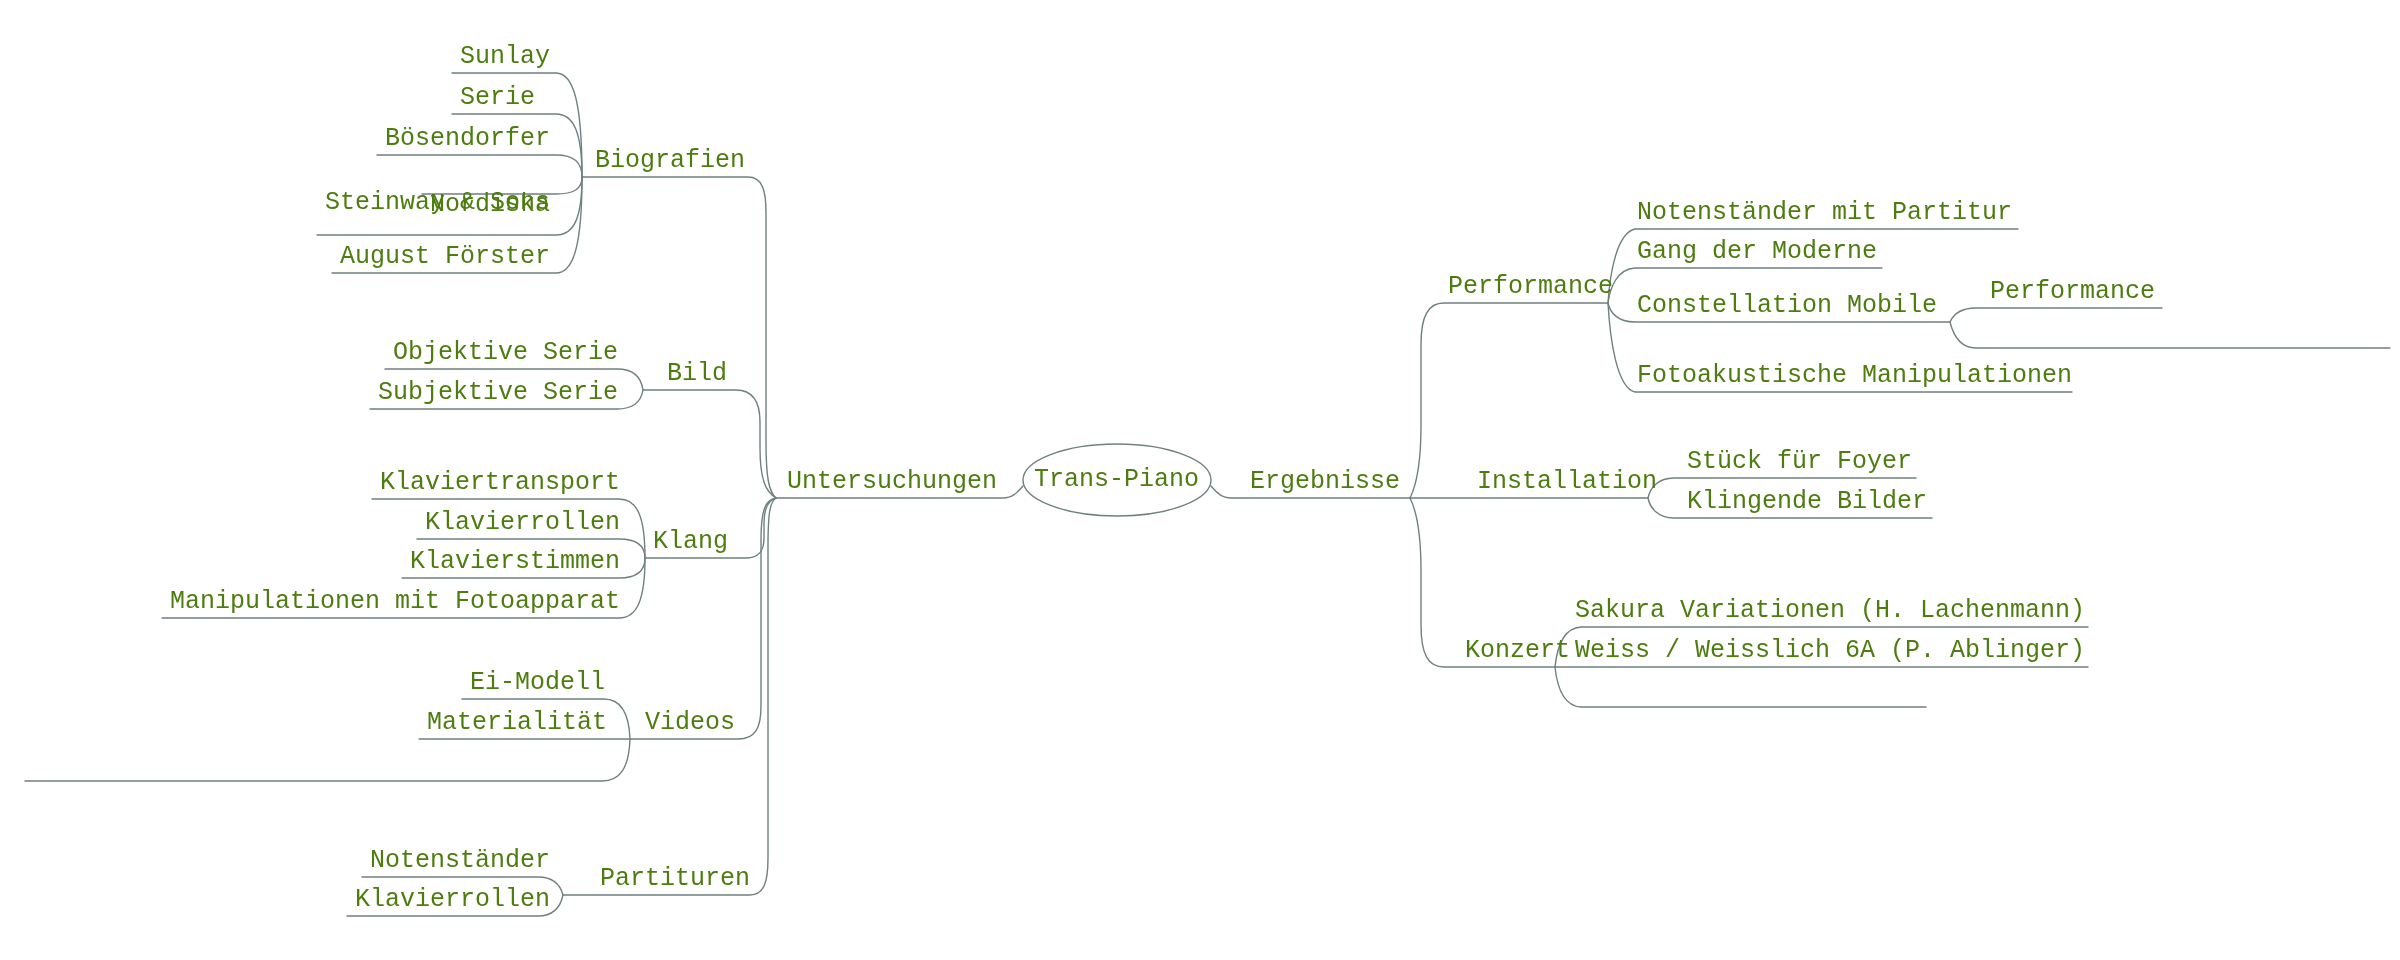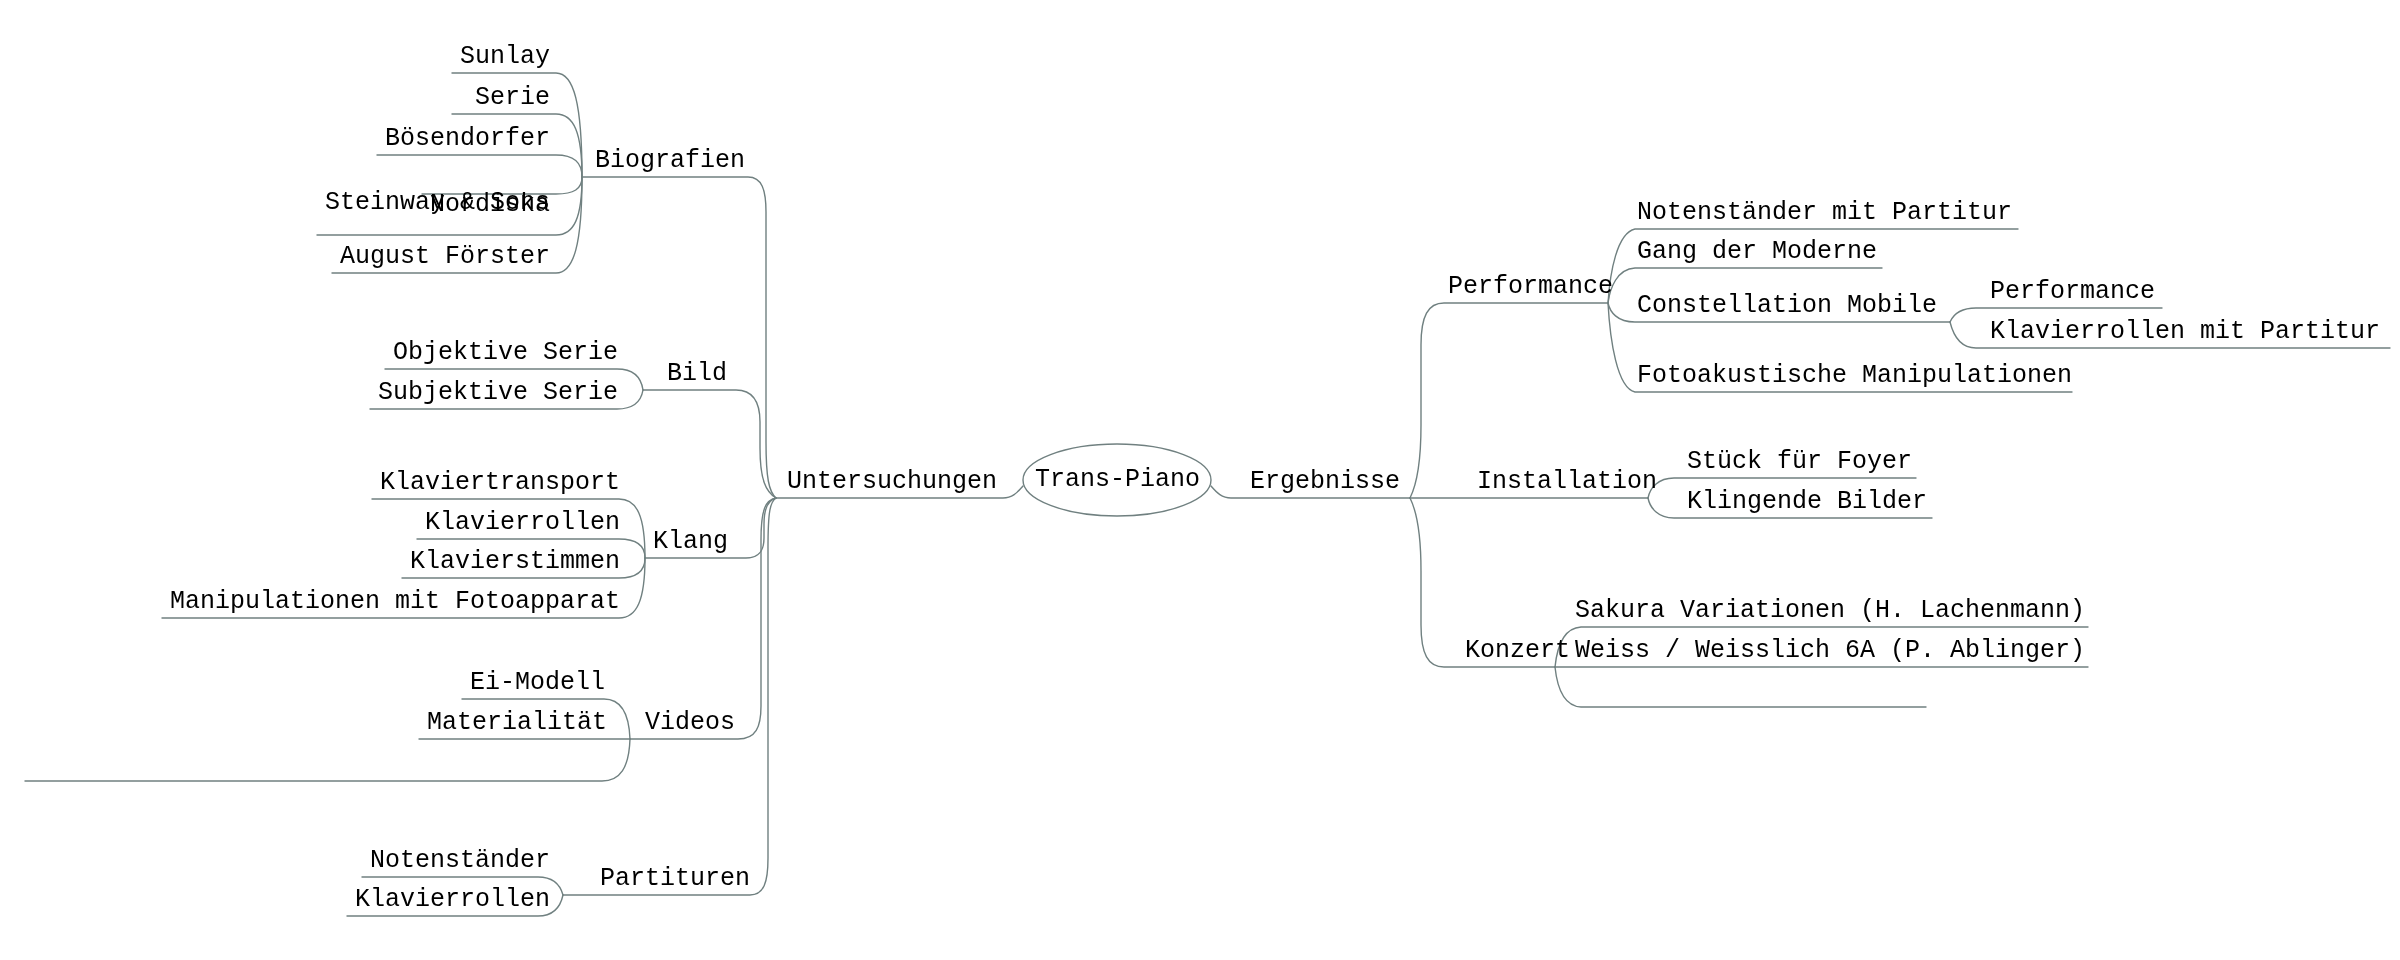--- a/index.html
+++ b/index.html
@@ -1,21 +1,21 @@
 <!DOCTYPE html>
 <html><head>
 <meta charset="utf-8">
 <style>
   html,body{margin:0;padding:0;background:#ffffff;}
   body{width:2400px;height:960px;position:relative;overflow:hidden;
        font-family:"Liberation Mono","DejaVu Sans Mono",monospace;}
   #map{position:relative;width:2400px;height:960px;}
   svg.edges{position:absolute;left:0;top:0;}
   .node{position:absolute;height:30px;line-height:30px;font-size:25px;
-        color:#000000;text-align:right;white-space:nowrap;}
+        color:#4d7c0f;text-align:left;white-space:nowrap;}
 </style>
 </head>
 <body>
 
 <div id="map">
 
   <svg class="edges" width="2400" height="960" viewBox="0 0 2400 960" fill="none" stroke="#708080" stroke-width="1.4" stroke-linecap="round">
 
     <g>
       <path d="M 452 73 H 556 C 574 73 582 104 582 177"></path>
@@ -120,21 +120,20 @@
   <div class="node" style="left:370px;top:846px;width:180px;">Notenständer</div>
   <div class="node" style="left:355px;top:885px;width:195px;">Klavierrollen</div>
 
   <div class="node" style="left:1250px;top:467px;width:150px;">Ergebnisse</div>
 
   <div class="node" style="left:1448px;top:272px;width:165px;">Performance</div>
   <div class="node" style="left:1637px;top:198px;width:375px;">Notenständer mit Partitur</div>
   <div class="node" style="left:1637px;top:237px;width:240px;">Gang der Moderne</div>
   <div class="node" style="left:1637px;top:291px;width:300px;">Constellation Mobile</div>
   <div class="node" style="left:1990px;top:277px;width:165px;">Performance</div>
-  <div class="node" style="left:1990px;top:317px;width:390px;">Klavierrollen mit Partitur</div>
   <div class="node" style="left:1637px;top:361px;width:435px;">Fotoakustische Manipulationen</div>
 
   <div class="node" style="left:1477px;top:467px;width:180px;">Installation</div>
   <div class="node" style="left:1687px;top:447px;width:225px;">Stück für Foyer</div>
   <div class="node" style="left:1687px;top:487px;width:240px;">Klingende Bilder</div>
 
   <div class="node" style="left:1465px;top:636px;width:105px;">Konzert</div>
   <div class="node" style="left:1575px;top:596px;width:510px;">Sakura Variationen (H. Lachenmann)</div>
   <div class="node" style="left:1575px;top:636px;width:510px;">Weiss / Weisslich 6A (P. Ablinger)</div>
 

